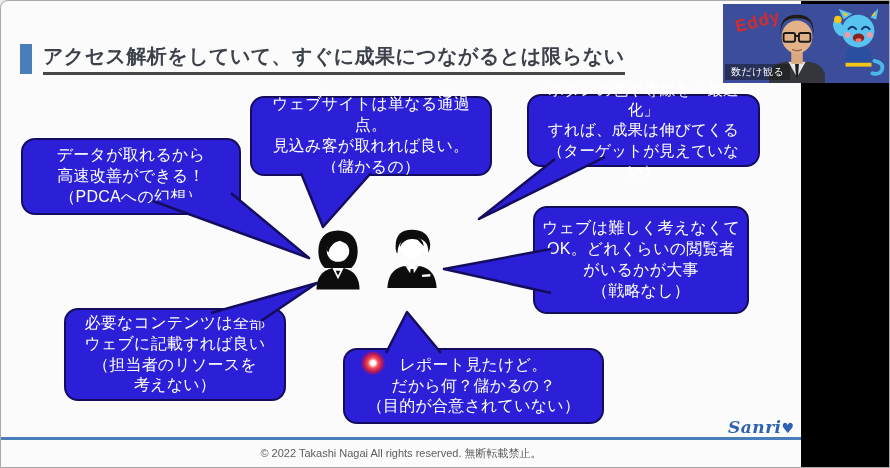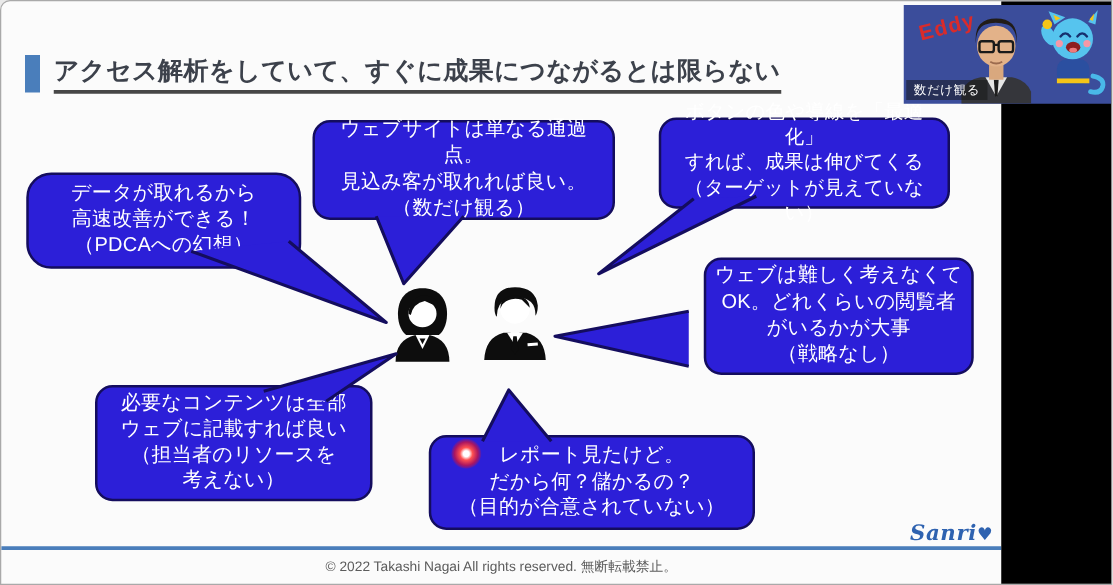--- a/index.html
+++ b/index.html
@@ -23,25 +23,25 @@
     position:absolute;left:42px;top:42px;font-size:20px;font-weight:bold;color:#3c414b;
     border-bottom:3px solid #474747;padding-bottom:2px;letter-spacing:.4px;z-index:2;white-space:nowrap;
   }
   
   .bubble{
     position:absolute;background:var(--bubble-fill);border:2px solid var(--bubble-border);
     border-radius:14px;color:#ffffff;display:flex;align-items:center;justify-content:center;
     text-align:center;white-space:pre-line;font-size:16px;line-height:1.3;z-index:2;
     box-sizing:border-box;padding:2px 4px;letter-spacing:.2px;
   }
-  .bubble-pdca     {left:20px;  top:137px; width:220px; height:77px;border-radius:20px;}
+  .bubble-pdca     {left:20px;  top:137px; width:220px; height:77px;}
   .bubble-transit  {left:249px; top:95px;  width:242px; height:80px;}
   .bubble-optimize {left:526px; top:93px;  width:233px; height:73px; font-size:15.5px;}
-  .bubble-easygoing{left:562px; top:205px; width:216px; height:94px;}
-  .bubble-contents {left:63px;  top:307px; width:222px; height:93px;margin-left:12px;}
+  .bubble-easygoing{left:532px; top:205px; width:216px; height:108px;}
+  .bubble-contents {left:63px;  top:307px; width:222px; height:93px;}
   .bubble-report   {left:342px; top:347px; width:261px; height:76px;}
   .tail-layer{position:absolute;left:0;top:0;width:890px;height:468px;z-index:3;pointer-events:none;}
   
   .person{position:absolute;z-index:2;}
   .person-woman{left:308px;top:227px;width:58px;height:63px;}
   .person-man{left:380px;top:224px;width:62px;height:66px;}
   
   .laser{
     position:absolute;left:360px;top:350px;width:24px;height:24px;border-radius:50%;z-index:4;
     background:radial-gradient(circle,#ffffff 0 14%,#ff5050 30%,rgba(255,16,16,.6) 55%,rgba(255,0,0,0) 75%);
@@ -78,21 +78,21 @@
 <div class="frame">
 
   <div class="accent-bar"></div>
   <div class="slide-title">アクセス解析をしていて、すぐに成果につながるとは限らない</div>
 
   <div class="bubble bubble-pdca">データが取れるから
 高速改善ができる！
 （PDCAへの幻想）</div>
   <div class="bubble bubble-transit">ウェブサイトは単なる通過点。
 見込み客が取れれば良い。
-（数だけ観る）</div>
+（儲かるの）</div>
   <div class="bubble bubble-optimize">ボタンの色や導線を「最適化」
 すれば、成果は伸びてくる
 （ターゲットが見えていない）</div>
   <div class="bubble bubble-easygoing">ウェブは難しく考えなくて
 OK。どれくらいの閲覧者
 がいるかが大事
 （戦略なし）</div>
   <div class="bubble bubble-contents">必要なコンテンツは全部
 ウェブに記載すれば良い
 （担当者のリソースを

